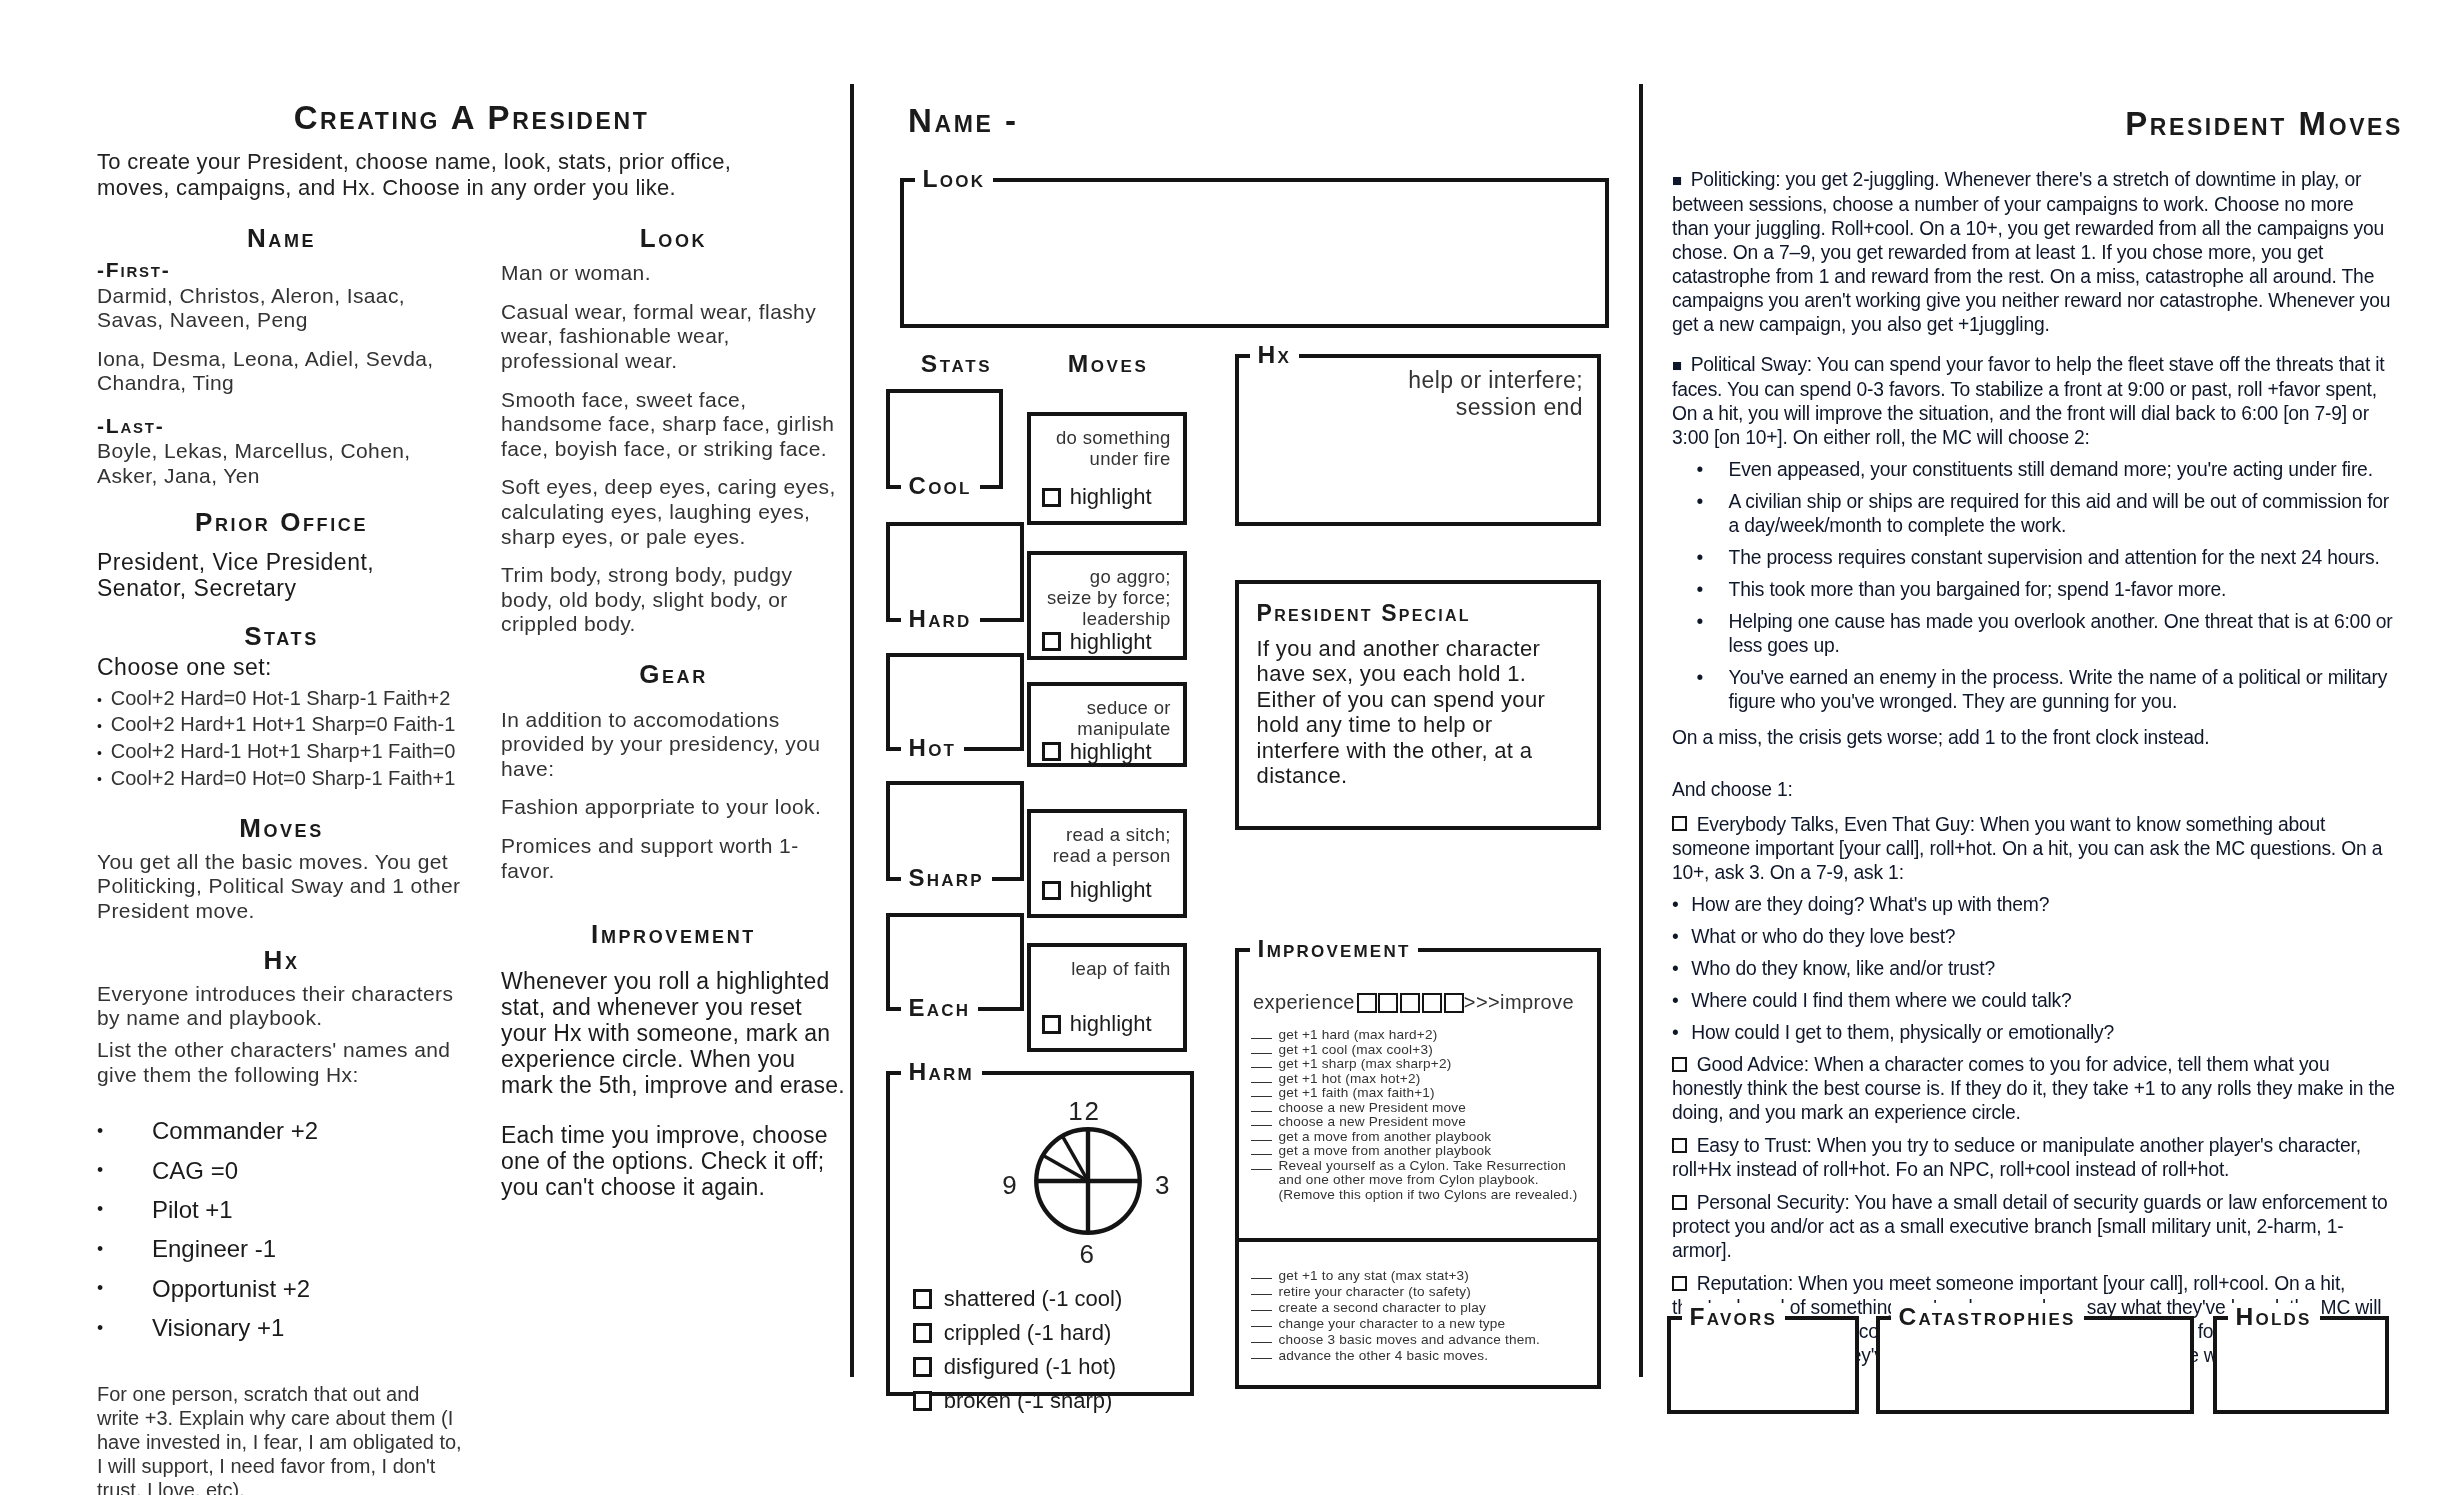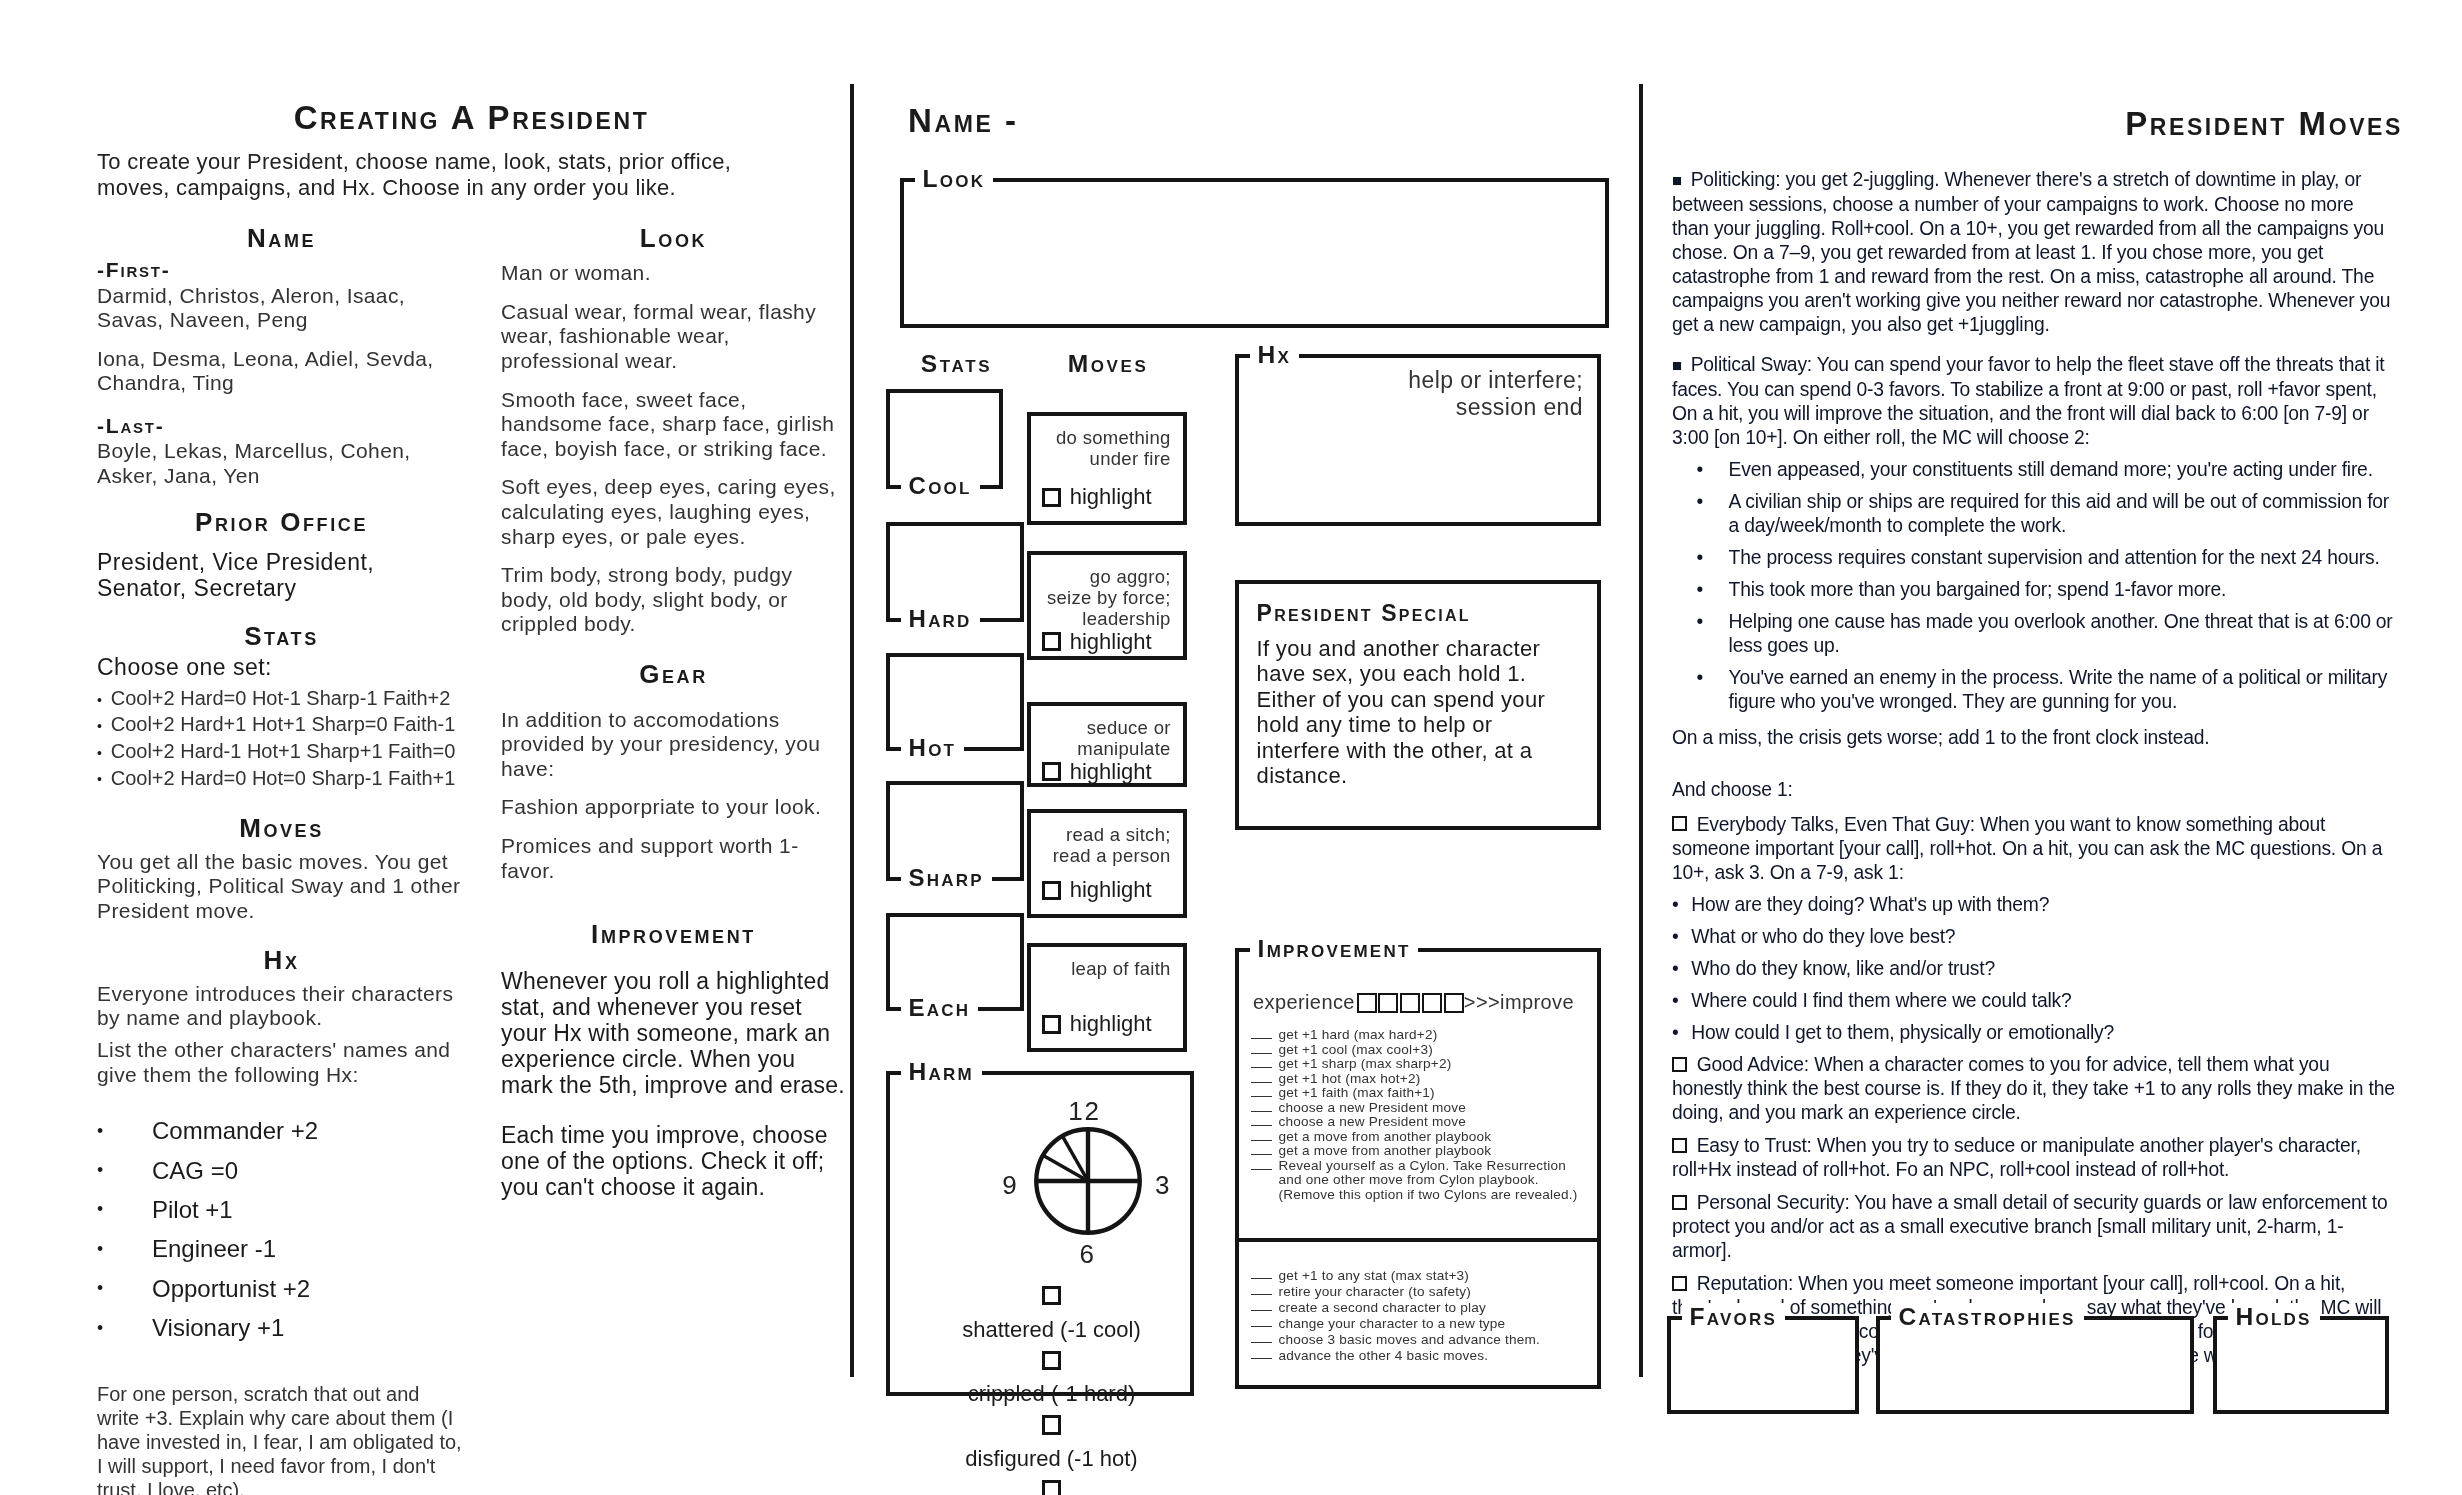--- a/index.html
+++ b/index.html
@@ -56,21 +56,21 @@
   .exp-sq:first-of-type { margin-left:8.8px; }
   .impopts { margin:14px 10.6px 0 12.3px; }
   .impopt { display:flex; font-size:13.6px; line-height:14.5px; color:#333; letter-spacing:0.2px; }
   .impopt .blank { width:21px; border-bottom:1.8px solid #333; height:11.4px; margin-right:6.2px; flex:none; }
   .impopts-b { margin:26px 10.6px 0 12.3px; }
   .impopts-b .impopt { line-height:16px; }
 
   
   .clockwrap { position:relative; width:211px; height:180px; margin:23px 0 0 93px; }
   .cnum { position:absolute; font-size:26px; color:#222; letter-spacing:1.8px; }
-  .harm-row { display:flex; align-items:center; gap:11.4px; margin:8px 0 0 23px; font-size:22px; color:#1b1b1b;flex-direction:column; }
+  .harm-row { display:flex; align-items:center; gap:11.4px; margin:8px 0 0 23px; font-size:22px; color:#1b1b1b; }
 
   
   .col-right-a { position:absolute; left:1664px; top:104px; width:739px; }
   .col-right-b { position:absolute; left:1664px; top:770px; width:739px; }
   .rb { font-size:19.3px; line-height:24px; letter-spacing:-0.2px; color:#0f172a; margin:8px; }
   .sq { display:inline-block; font-size:16.7px; margin-right:8.8px; }
   .rbull { display:flex; margin-top:7px; }
   .rbull .dot { width:32px; margin-left:24.6px; flex:none; font-size:19.3px; }
   .rq { display:flex; margin-top:4.4px; }
   .rq .dot { width:19.3px; flex:none; font-size:19.3px; }
@@ -209,21 +209,21 @@
         <span>highlight</span>
       </div>
   </div>
   <div class="fbox movebox" style="left:1027px; top:551px; width:160px; height:109px;">
     <div class="movetext">go aggro; seize by force; leadership</div>
     <div class="hlrow">
         <span class="cb"></span>
         <span>highlight</span>
       </div>
   </div>
-  <div class="fbox movebox" style="left:1027px; top:682px; width:160px; height:85px;margin-top:20px;">
+  <div class="fbox movebox" style="left:1027px; top:682px; width:160px; height:85px;">
     <div class="movetext">seduce or manipulate</div>
     <div class="hlrow">
         <span class="cb"></span>
         <span>highlight</span>
       </div>
   </div>
   <div class="fbox movebox" style="left:1027px; top:809px; width:160px; height:109px;">
     <div class="movetext">read a sitch; read a person</div>
     <div class="hlrow">
         <span class="cb"></span>

